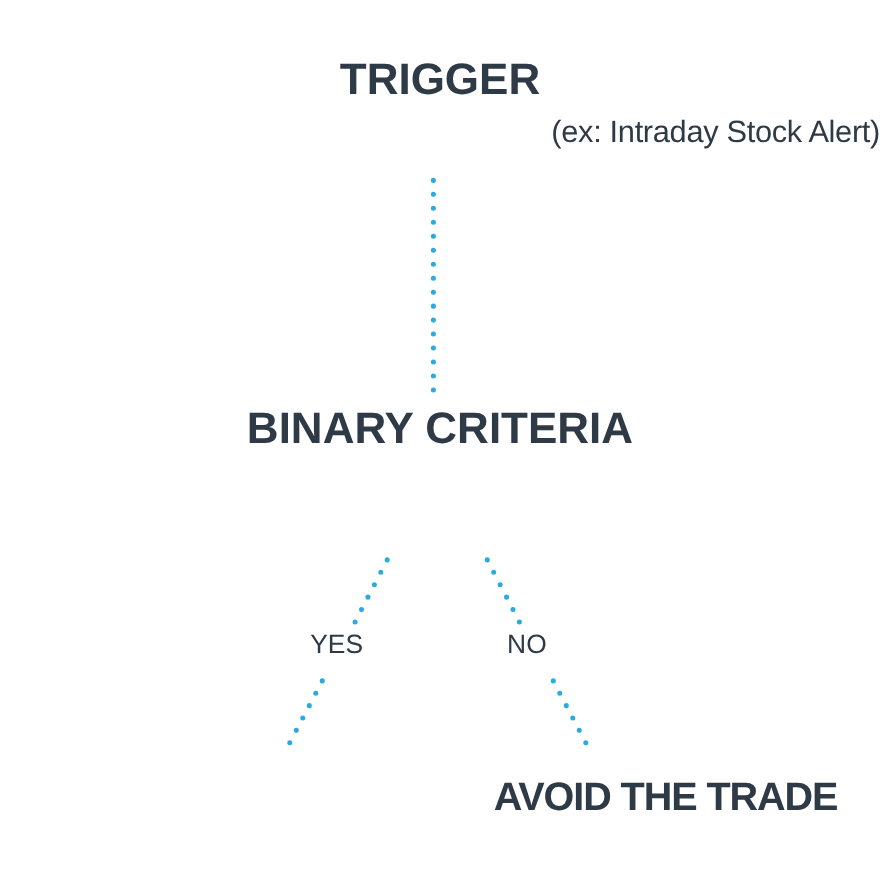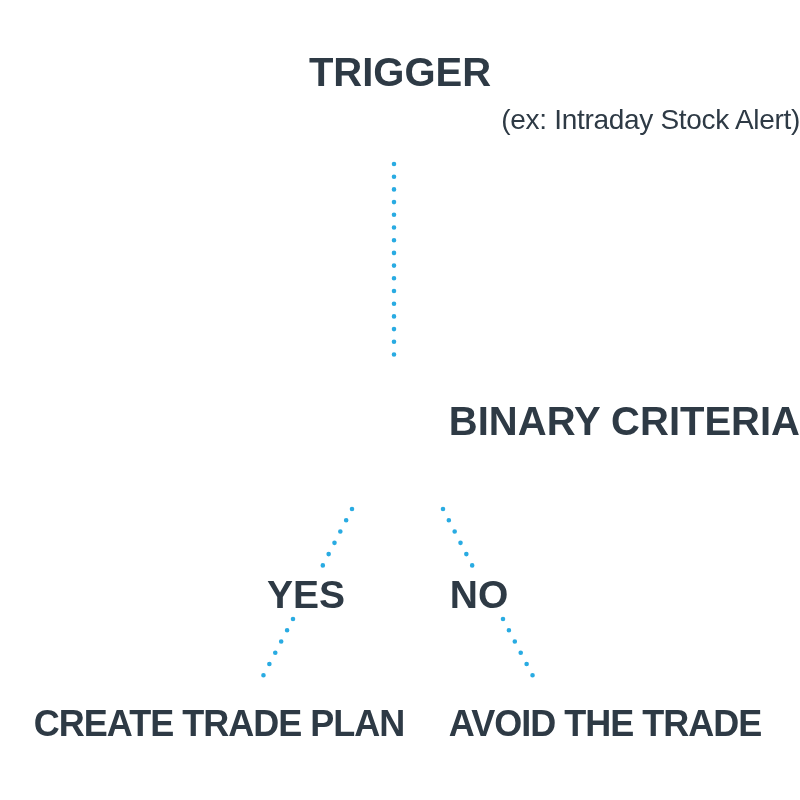--- a/index.html
+++ b/index.html
@@ -43,38 +43,38 @@
     width: 800px;
     text-align: right;
     font-size: 28px;
     font-weight: 400;
     letter-spacing: -0.3px;
     line-height: 1;
   }
   .branch-label {
     position: absolute;
     transform: translateX(-50%);
-    font-size: 39px;
-    font-weight: 700;
+    font-size: 24px;
+    font-weight: 400;
     line-height: 1;
     white-space: nowrap;
     text-align: center;
   }
   .outcome-label {
     position: absolute;
     transform: translateX(-50%);
     font-size: 36px;
     font-weight: 700;
     letter-spacing: -1px;
     line-height: 1;
     white-space: nowrap;
   }
   #trigger-title     { top: 52px; }
   #trigger-subtitle  { top: 106px; }
-  #binary-title      { top: 401px; text-align: right; }
+  #binary-title      { top: 370px; }
   #binary-subtitle   { top: 439px; }
   #yes-label         { left: 306px; top: 575px; }
   #no-label          { left: 479px; top: 575px; }
   #create-plan-label { left: 219px; top: 706px; }
   #avoid-trade-label { left: 605px; top: 706px; }
 </style>
 </head>
 <body>
 
 <div class="canvas" style="background: rgb(255, 255, 255); color: rgb(46, 58, 69);">
@@ -88,16 +88,15 @@
   </svg>
 
   <div id="trigger-title" class="node-title">TRIGGER</div>
   <div id="trigger-subtitle" class="node-subtitle">(ex: Intraday Stock Alert)</div>
 
   <div id="binary-title" class="node-title">BINARY CRITERIA</div>
 
   <div id="yes-label" class="branch-label">YES</div>
   <div id="no-label" class="branch-label">NO</div>
 
-  <div id="create-plan-label" class="outcome-label">CREATE TRADE PLAN</div>
   <div id="avoid-trade-label" class="outcome-label">AVOID THE TRADE</div>
 
 </div>
 
 </body></html>

